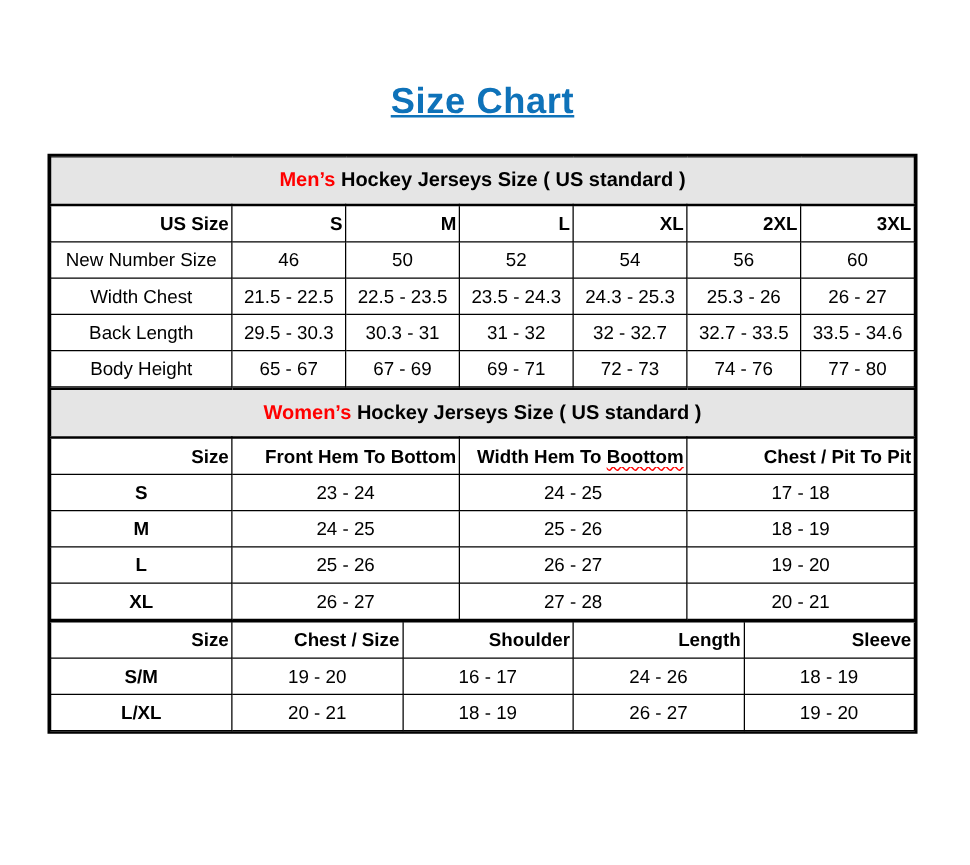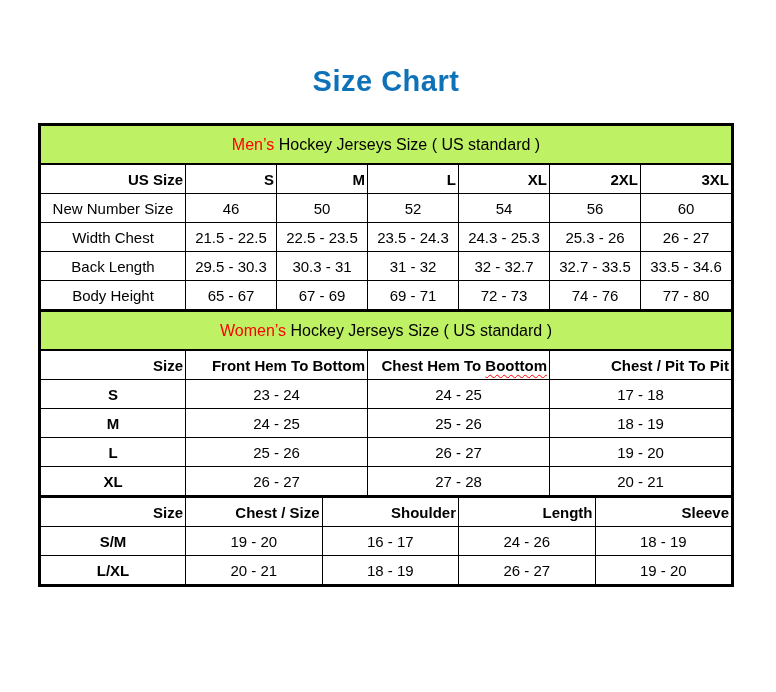--- a/index.html
+++ b/index.html
@@ -10,20 +10,21 @@
     -webkit-font-smoothing:antialiased;
   }
   .page{padding-top:64px;}
   .page-title{
     width:696px;margin:0 0 25px 38px;
     text-align:center;
     color:#0E72B9;
     font-size:29px;font-weight:700;
     letter-spacing:0.5px;
     line-height:34px;
+    text-decoration:underline;
   }
   .chart-wrap{
     width:696px;margin-left:38px;
     border:2px solid #000;
     box-sizing:border-box;
   }
   table.sec{
     width:100%;
     border-collapse:collapse;
     table-layout:fixed;
@@ -33,24 +34,24 @@
     border:1px solid #000;
     text-align:center;
     vertical-align:middle;
     height:28px;
     font-size:15px;
     padding:0 2px;
     overflow:hidden;
     white-space:nowrap;
   }
   tr.band td{
-    background:#bef264;
+    background:#e5e5e5;
     height:37px;
     font-size:16px;
-    font-weight:400;
+    font-weight:700;
     border-bottom:2px solid #000;
   }
   tr.band .hl{color:#FF0000;}
   tr.hrow th{font-weight:700;text-align:right;}
   td.rlabel{font-weight:700;}
   table.men td.rlabel{font-weight:400;}
   .squiggle{
     text-decoration:underline;
     text-decoration-style:wavy;
     text-decoration-color:#FF0000;
@@ -136,21 +137,21 @@
       <tbody>
         <tr class="band">
           <td colspan="4">
             <span class="hl">Women’s</span>
             <span>Hockey Jerseys Size ( US standard )</span>
           </td>
         </tr>
         <tr class="hrow">
           <th>Size</th>
           <th>Front Hem To Bottom</th>
-          <th><span>Chest Hem To </span><span class="squiggle">Boottom</span></th>
+          <th><span>Width Hem To </span><span class="squiggle">Boottom</span></th>
           <th>Chest / Pit To Pit</th>
         </tr>
         <tr>
           <td class="rlabel">S</td>
           <td>23 - 24</td>
           <td>24 - 25</td>
           <td>17 - 18</td>
         </tr>
         <tr>
           <td class="rlabel">M</td>

